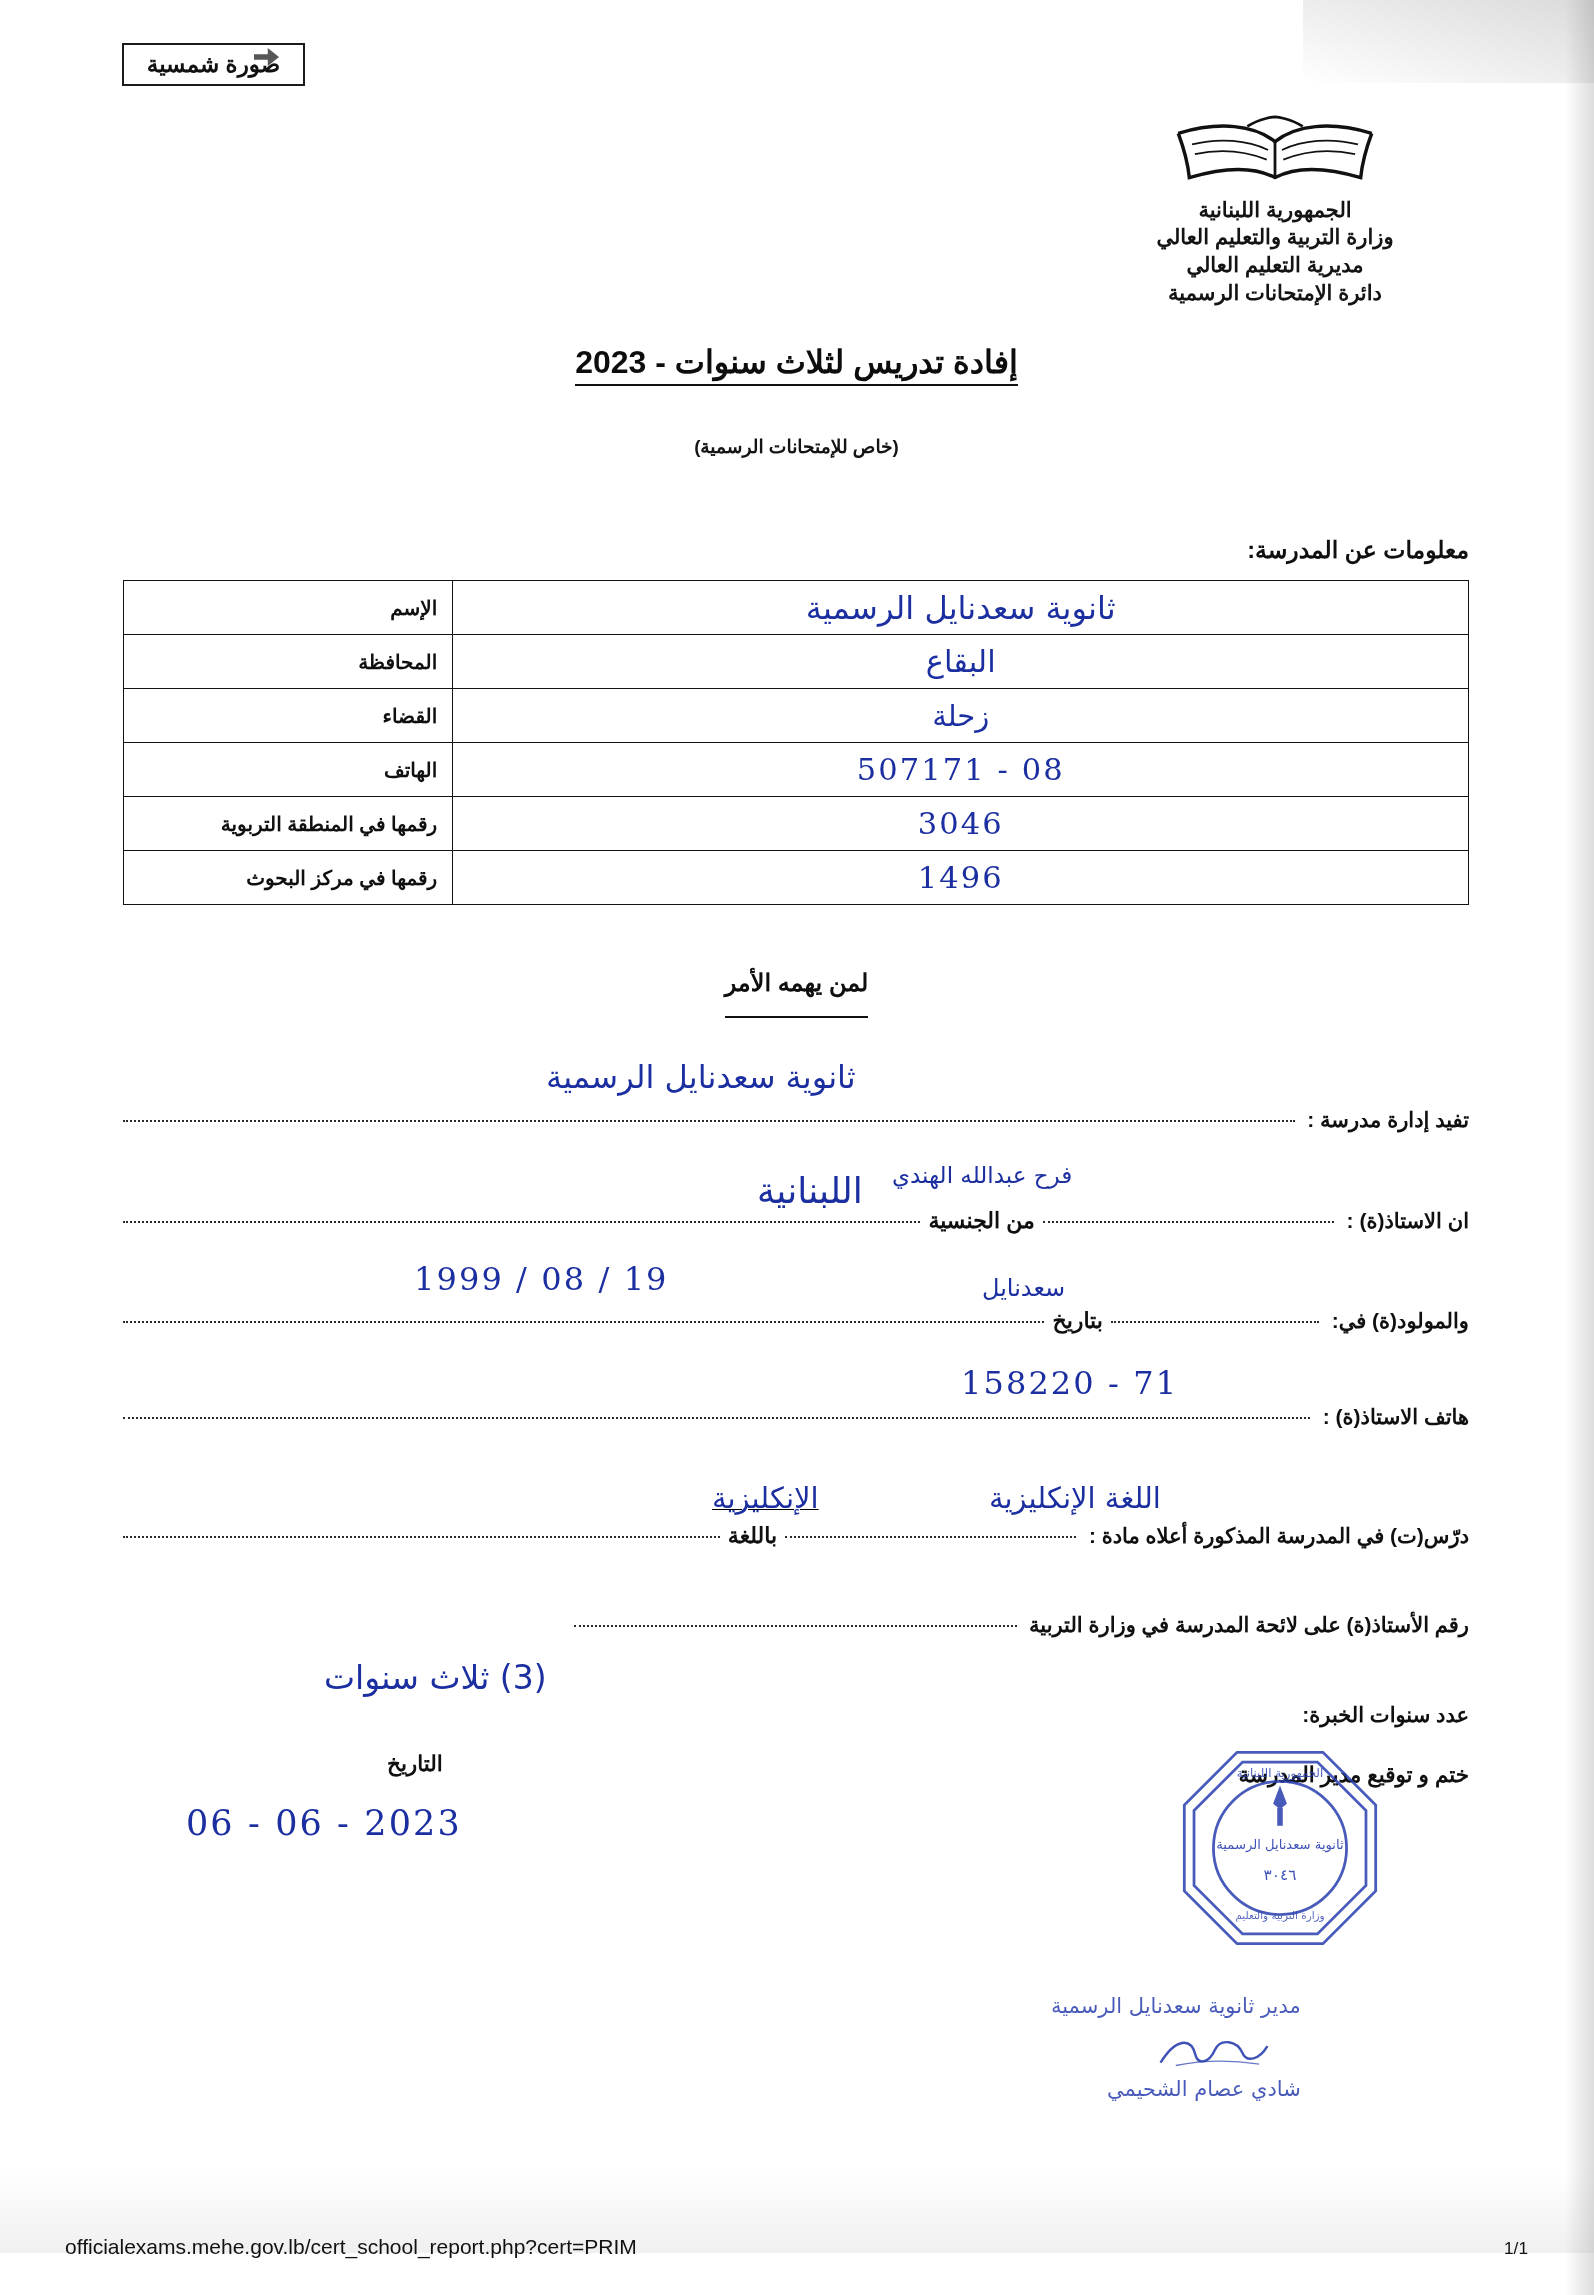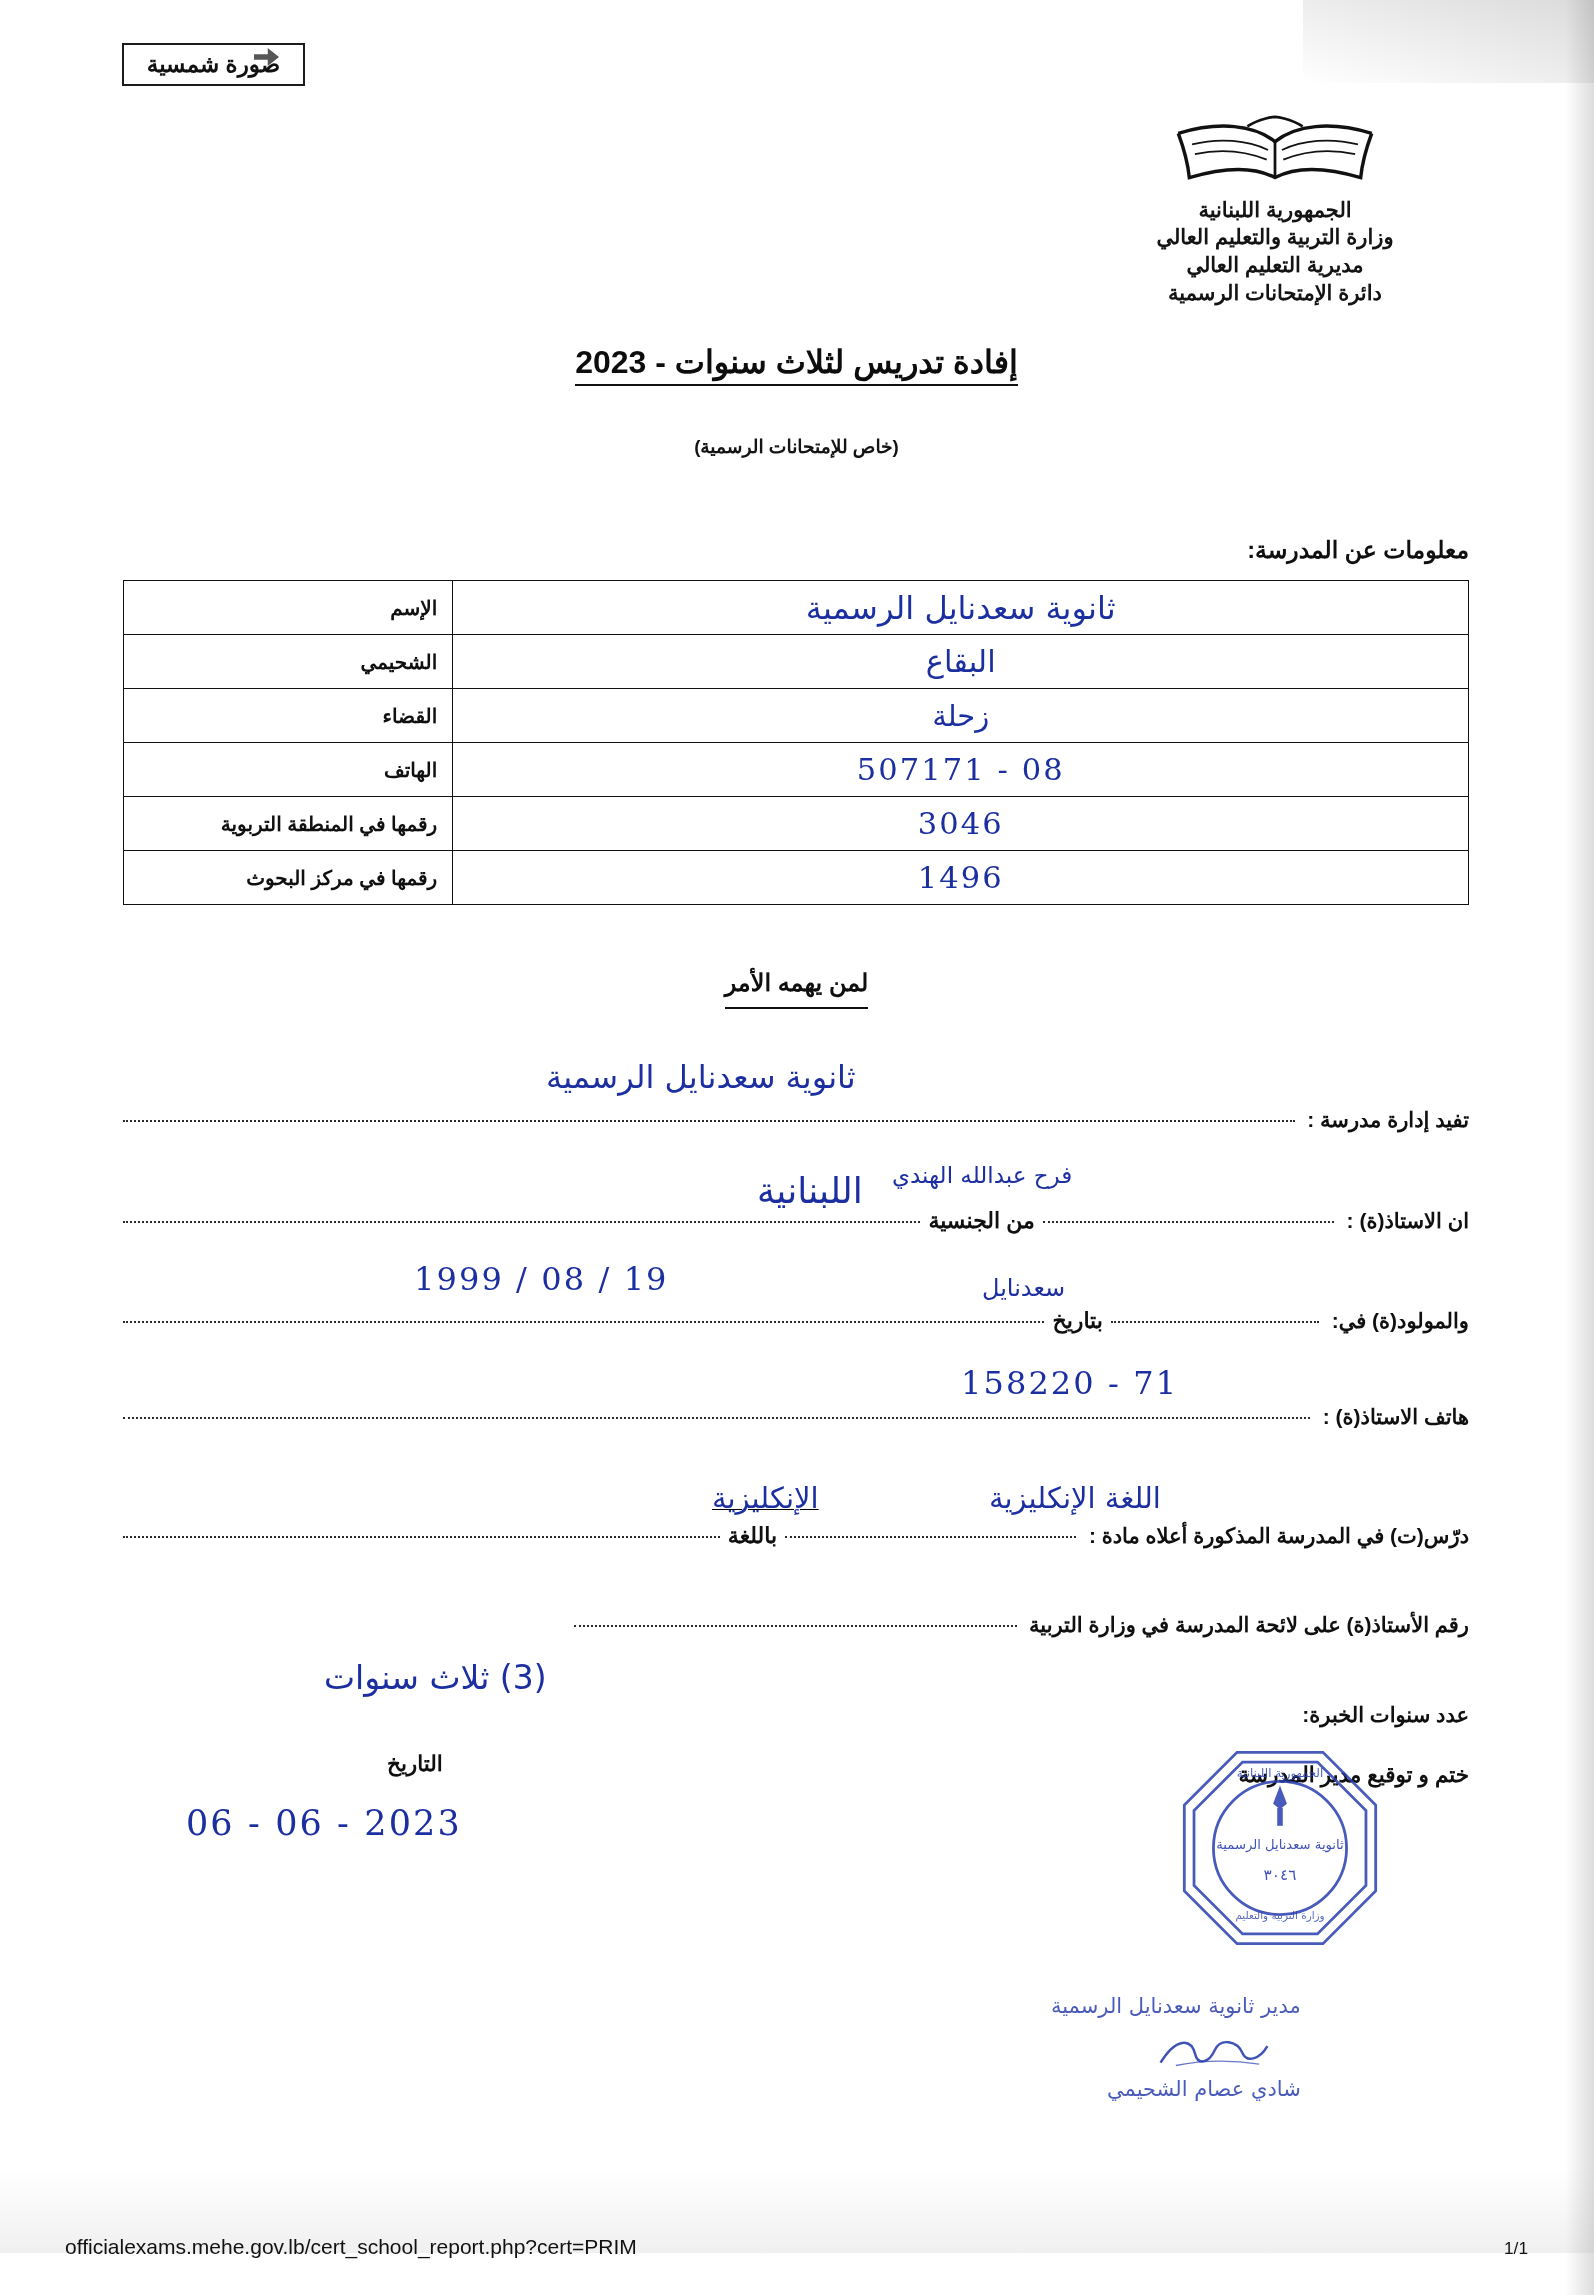--- a/index.html
+++ b/index.html
@@ -182,21 +182,21 @@
     position: absolute;
     top: 969px;
     left: 0;
     width: 1595px;
     text-align: center;
     font-family: "Liberation Sans", sans-serif;
     font-size: 24px;
     font-weight: bold;
     color: #0f0f0f;
   }
-  #to-whom span { border-bottom: 2.1px solid #111; padding-bottom: 11px; }
+  #to-whom span { border-bottom: 2.1px solid #111; padding-bottom: 20px; }
 
   
   .row {
     position: absolute;
     right: 125px;
     width: 1346px;
     display: flex;
     flex-direction: row;
     align-items: baseline;
   }
@@ -329,21 +329,21 @@
       <tr>
         <td class="val">
           <span class="hand" style="font-size:32px;">ثانوية سعدنايل الرسمية</span>
         </td>
         <td class="lbl">الإسم</td>
       </tr>
       <tr>
         <td class="val">
           <span class="hand" style="font-size:30.5px;">البقاع</span>
         </td>
-        <td class="lbl">الشحيمي</td>
+        <td class="lbl">المحافظة</td>
       </tr>
       <tr>
         <td class="val">
           <span class="hand" style="font-size:29px;">زحلة</span>
         </td>
         <td class="lbl">القضاء</td>
       </tr>
       <tr>
         <td class="val">
           <span class="hand-en" style="font-size:30.5px;">08 - 507171</span>

